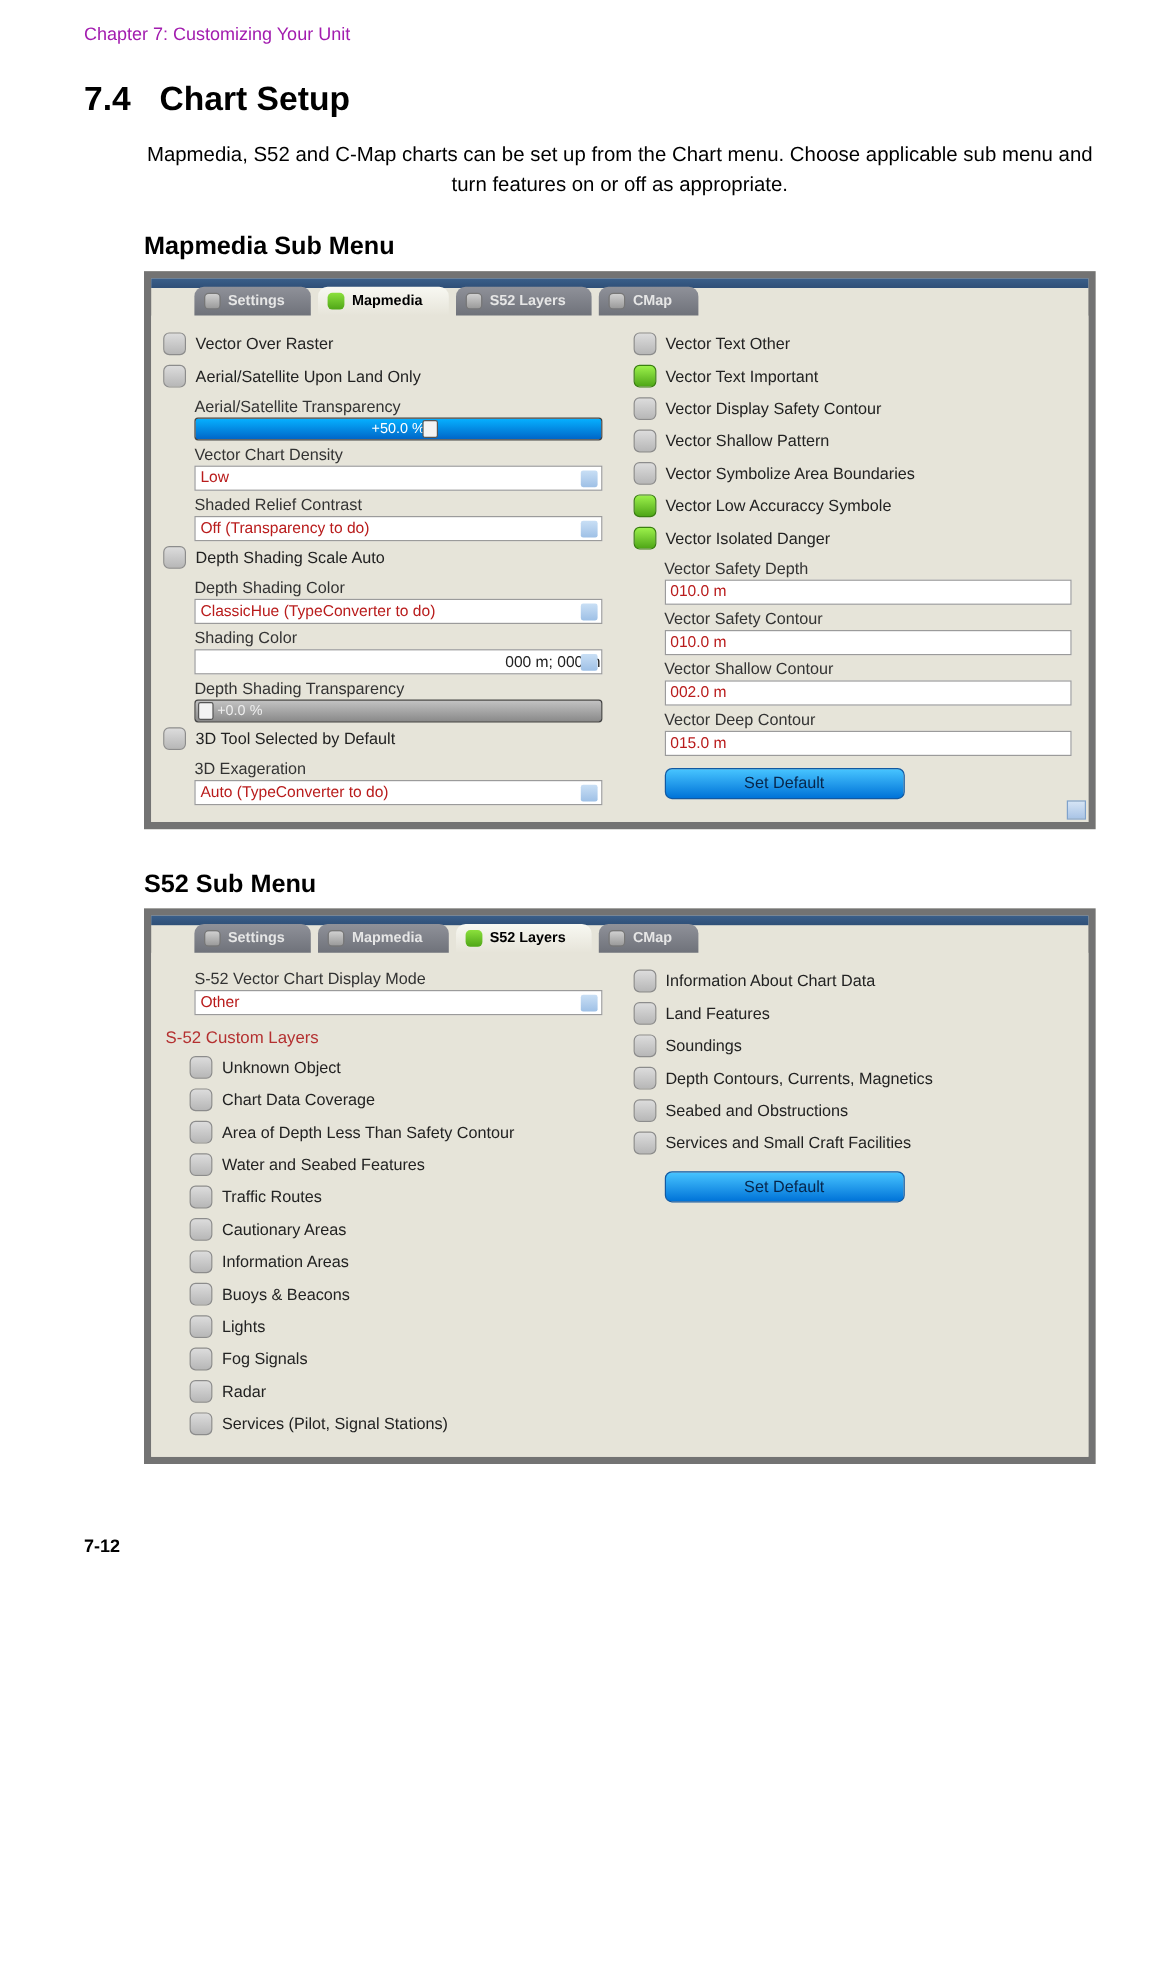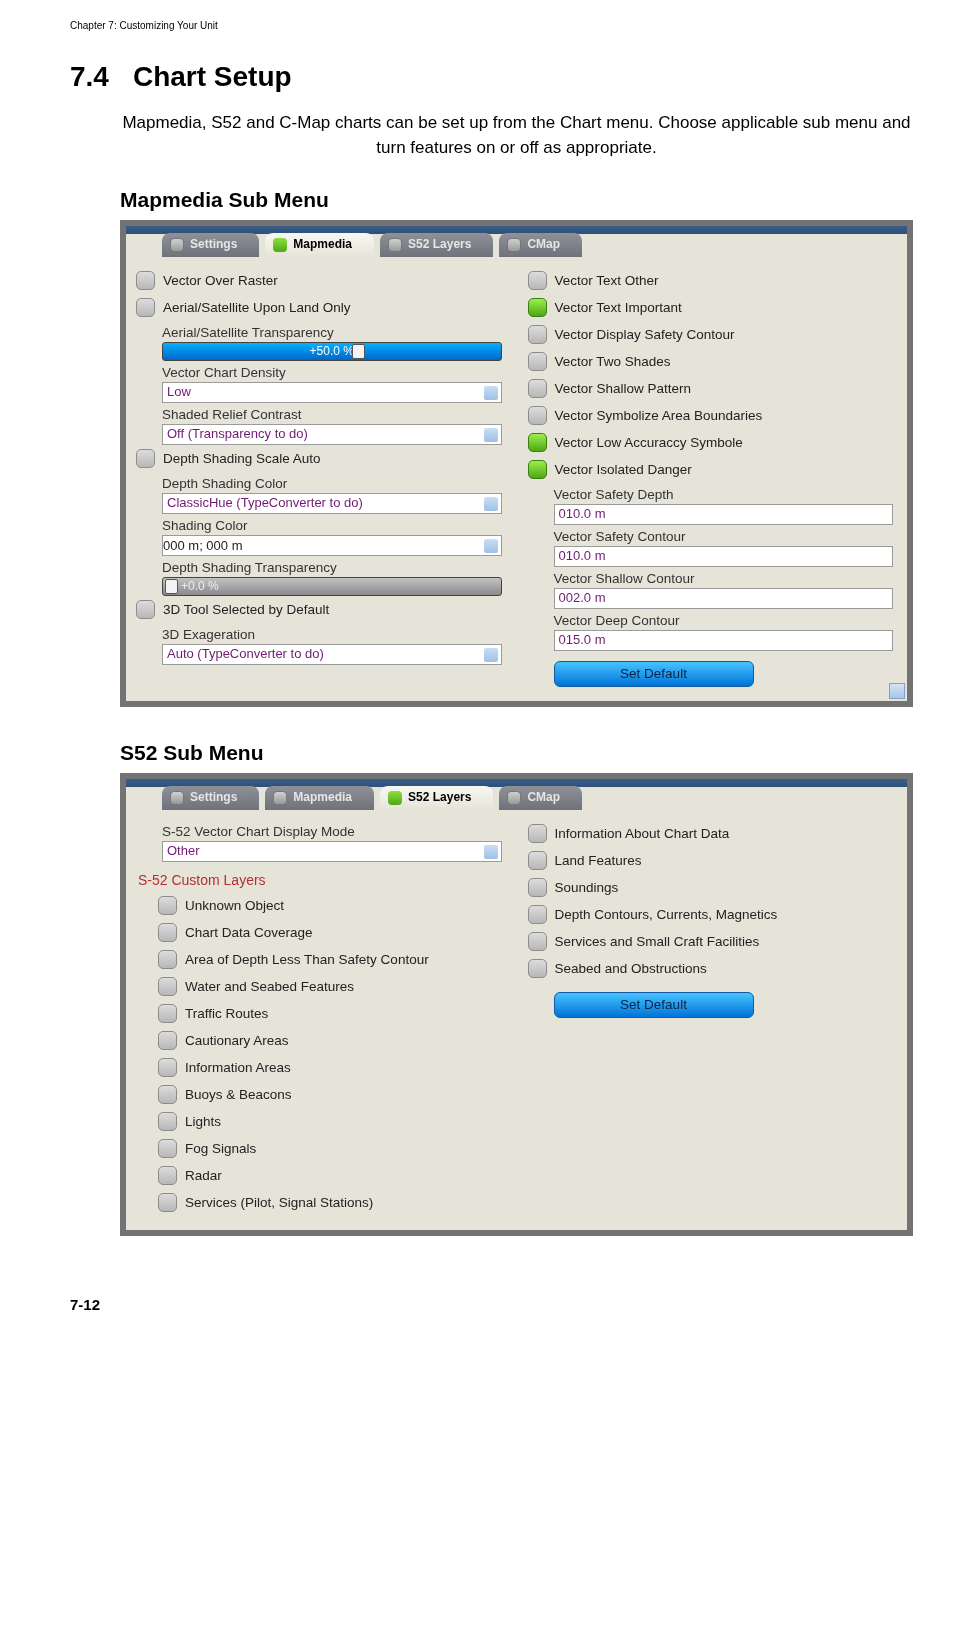--- a/index.html
+++ b/index.html
@@ -5,22 +5,22 @@
   * { box-sizing: border-box; }
   body {
     font-family: Arial, Helvetica, sans-serif;
     margin: 0;
     padding: 20px 60px 40px 70px;
     color: #000;
     background: #fff;
     width: 973px;
   }
   .chapter-header {
-    font-size: 10px;
-    color: #000000;
+    font-size: 15px;
+    color: #a21caf;
     margin-bottom: 30px;
   }
   .section-title {
     font-size: 28px;
     font-weight: bold;
     margin: 20px 0 18px 0;
   }
   .section-number { display:inline-block; margin-right: 24px; }
   .intro-text {
     font-size: 17px;
@@ -95,21 +95,21 @@
     font-size:13.5px; color:#333; padding:4px 2px 2px 28px;
   }
   .dropdown, .textbox {
     margin-left:28px;
     width: calc(100% - 34px);
     height:21px;
     background:#fff;
     border:1px solid #9b9b9b;
     font-size:13px;
     padding:1px 4px;
-    color:#701a75;
+    color:#b91c1c;
     position:relative;
   }
   .dropdown::after {
     content:"";
     position:absolute; right:3px; top:3px;
     width:14px; height:14px;
     background: linear-gradient(#c9dff5,#9ec0e6);
     border-radius:2px;
   }
   .slider {
@@ -128,21 +128,21 @@
   }
   .slider .thumb {
     position:absolute; top:1px; width:13px; height:15px;
     background:#f3f3f3; border:1px solid #555; border-radius:2px;
   }
   .spinner {
     margin-left:28px;
     width: calc(100% - 34px);
     height:21px;
     background:#fff; border:1px solid #9b9b9b;
-    text-align:left; font-size:13px; line-height:19px;
+    text-align:right; font-size:13px; line-height:19px;
     position:relative;
   }
   .spinner::after {
     content:"";
     position:absolute; right:3px; top:3px; width:14px; height:14px;
     background: linear-gradient(#c9dff5,#9ec0e6); border-radius:2px;
   }
   .btn-default {
     display:block;
     margin: 10px 0 0 28px;
@@ -228,24 +228,20 @@
             <span class="toggle off"></span>
             <span>Vector Text Other</span>
           </div>
         <div class="row-item">
             <span class="toggle on"></span>
             <span>Vector Text Important</span>
           </div>
         <div class="row-item">
             <span class="toggle off"></span>
             <span>Vector Display Safety Contour</span>
-          </div>
-        <div class="row-item">
-            <span class="toggle off"></span>
-            <span>Vector Two Shades</span>
           </div>
         <div class="row-item">
             <span class="toggle off"></span>
             <span>Vector Shallow Pattern</span>
           </div>
         <div class="row-item">
             <span class="toggle off"></span>
             <span>Vector Symbolize Area Boundaries</span>
           </div>
         <div class="row-item">
@@ -350,25 +346,25 @@
         <div class="row-item">
             <span class="toggle off"></span>
             <span>Soundings</span>
           </div>
         <div class="row-item">
             <span class="toggle off"></span>
             <span>Depth Contours, Currents, Magnetics</span>
           </div>
         <div class="row-item">
             <span class="toggle off"></span>
+            <span>Seabed and Obstructions</span>
+          </div>
+        <div class="row-item">
+            <span class="toggle off"></span>
             <span>Services and Small Craft Facilities</span>
-          </div>
-        <div class="row-item">
-            <span class="toggle off"></span>
-            <span>Seabed and Obstructions</span>
           </div>
         <div class="btn-default">Set Default</div>
       </div>
     </div>
   </div>
 </div>
 
 <div class="page-footer">7-12</div>
 
 </body></html>

